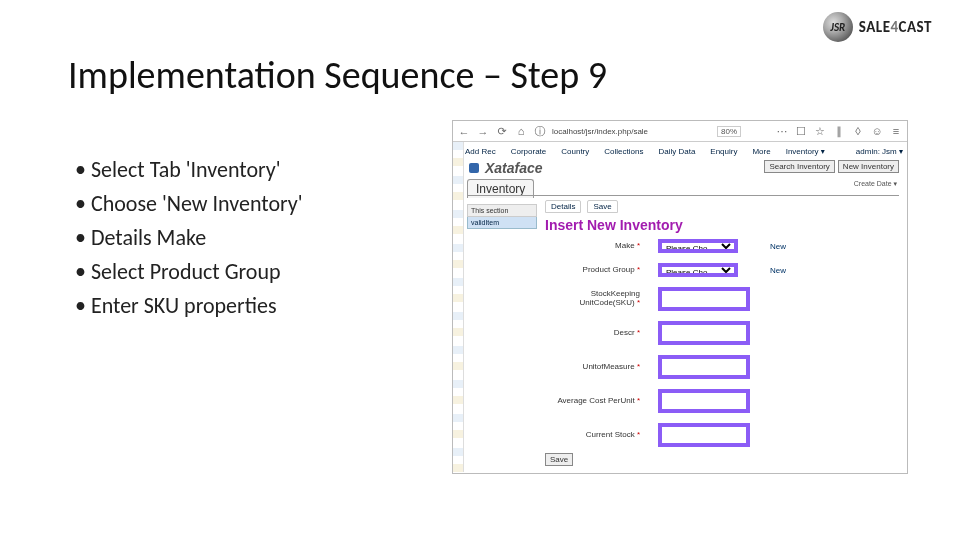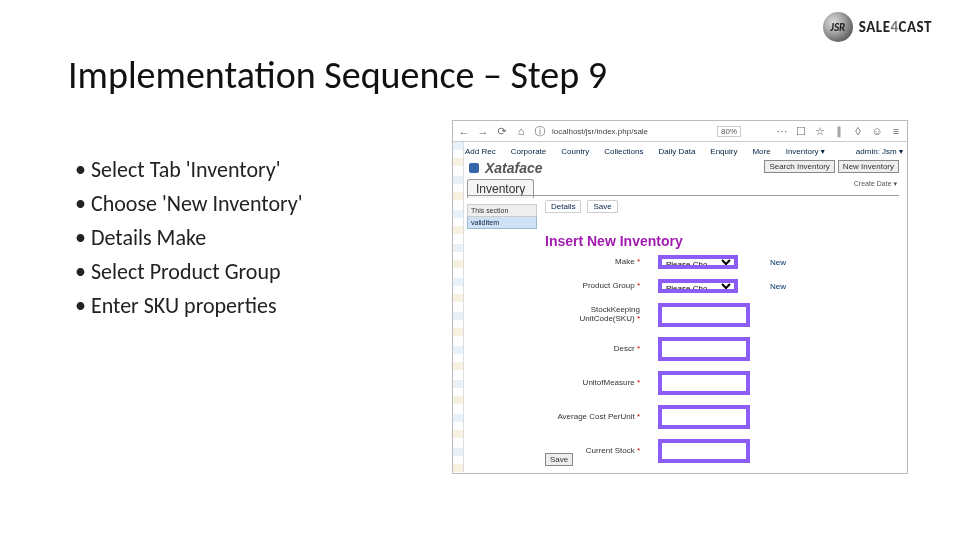--- a/index.html
+++ b/index.html
@@ -40,21 +40,21 @@
   .tab{display:inline-block;border:1px solid #999;border-bottom:none;border-radius:3px 3px 0 0;background:#f5f5f5;padding:2px 8px;font-size:12px;position:relative;top:1px;}
   .tabline{position:absolute;left:14px;right:8px;top:53px;border-top:1px solid #999;}
   
   .createdby{position:absolute;right:10px;top:38px;font-size:7px;color:#555;}
   
   .leftmenu{position:absolute;left:14px;top:62px;width:70px;}
   .leftmenu .hdr{background:#eee;border:1px solid #ccc;padding:2px 3px;font-size:7px;}
   .leftmenu .item{background:#cfe1f4;border:1px solid #9bc;border-top:none;padding:2px 3px;font-size:7px;color:#024;}
   
   .formarea{position:absolute;left:92px;right:10px;top:58px;bottom:4px;}
-  .subtabs{display:flex;gap:6px;font-size:8px;color:#024;margin-bottom:20px;}
+  .subtabs{display:flex;gap:6px;font-size:8px;color:#024;margin-bottom:4px;}
   .subtabs span{border:1px solid #ccc;border-radius:2px 2px 0 0;padding:1px 5px;background:#fff;}
   .formtitle{font-size:14px;font-weight:700;color:#a21caf;margin:2px 0 6px 0;}
   .field{display:flex;align-items:center;margin-bottom:10px;gap:12px;}
   .field label{width:95px;text-align:right;padding-right:6px;font-size:8px;line-height:1.1;}
   .req{color:#c00;}
   .field select,.field input{font-size:8px;height:14px;border:4px solid #8b5cf6;background:#fff;}
   .field select{width:80px;}
   .field input{width:80px;}
   .newlink{font-size:8px;color:#036;margin-left:20px;}
   .savebar{position:absolute;left:92px;bottom:6px;display:flex;gap:6px;}

